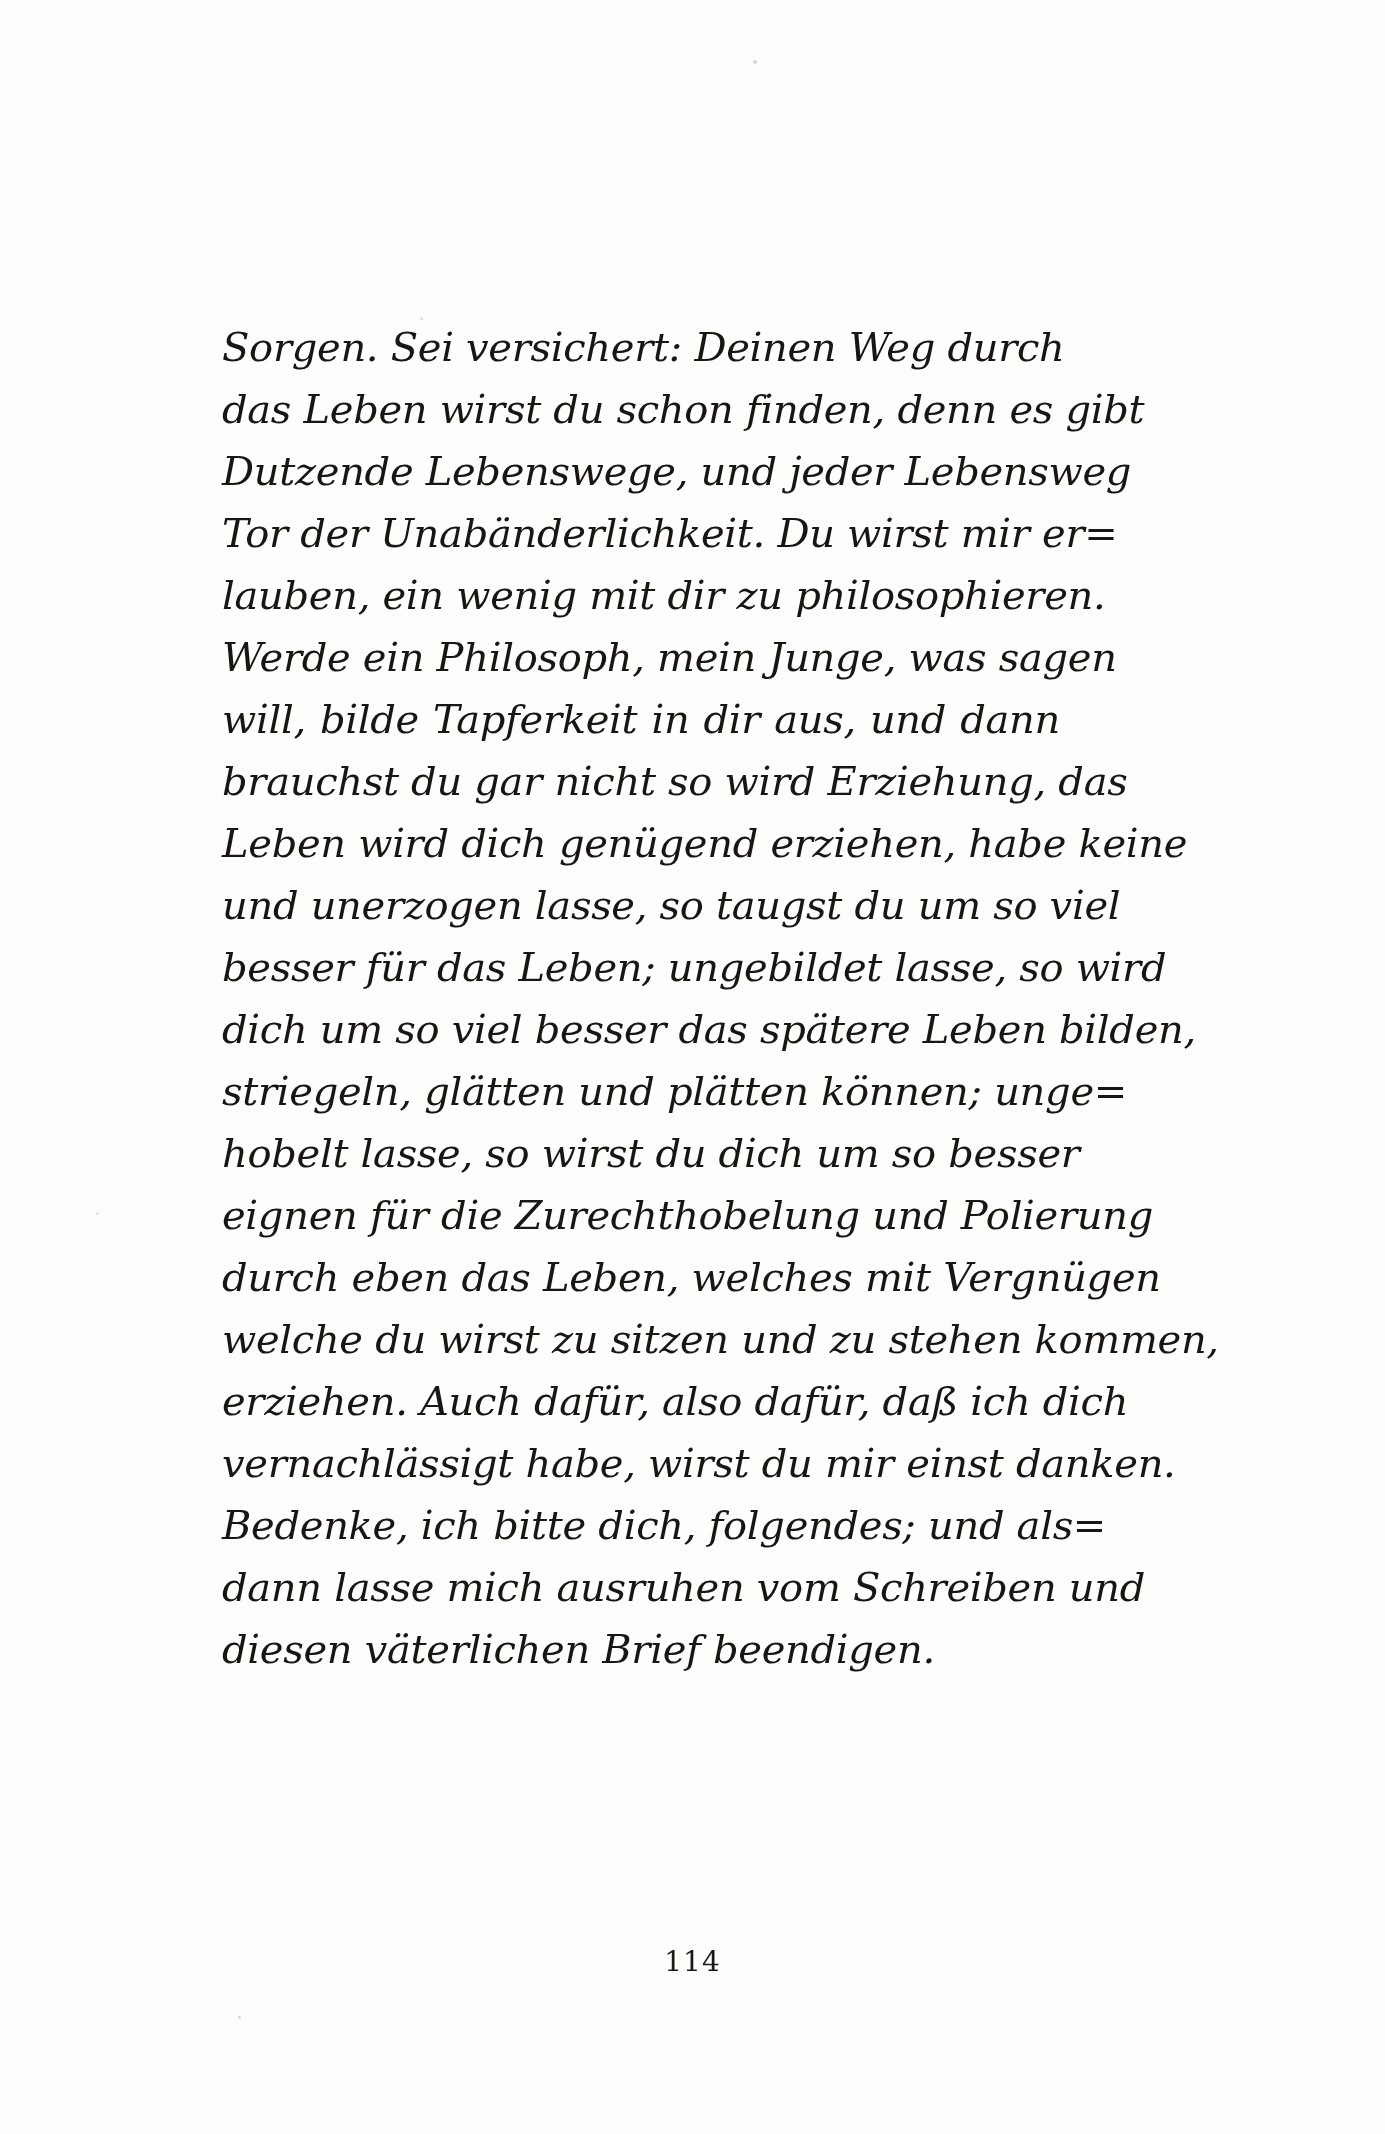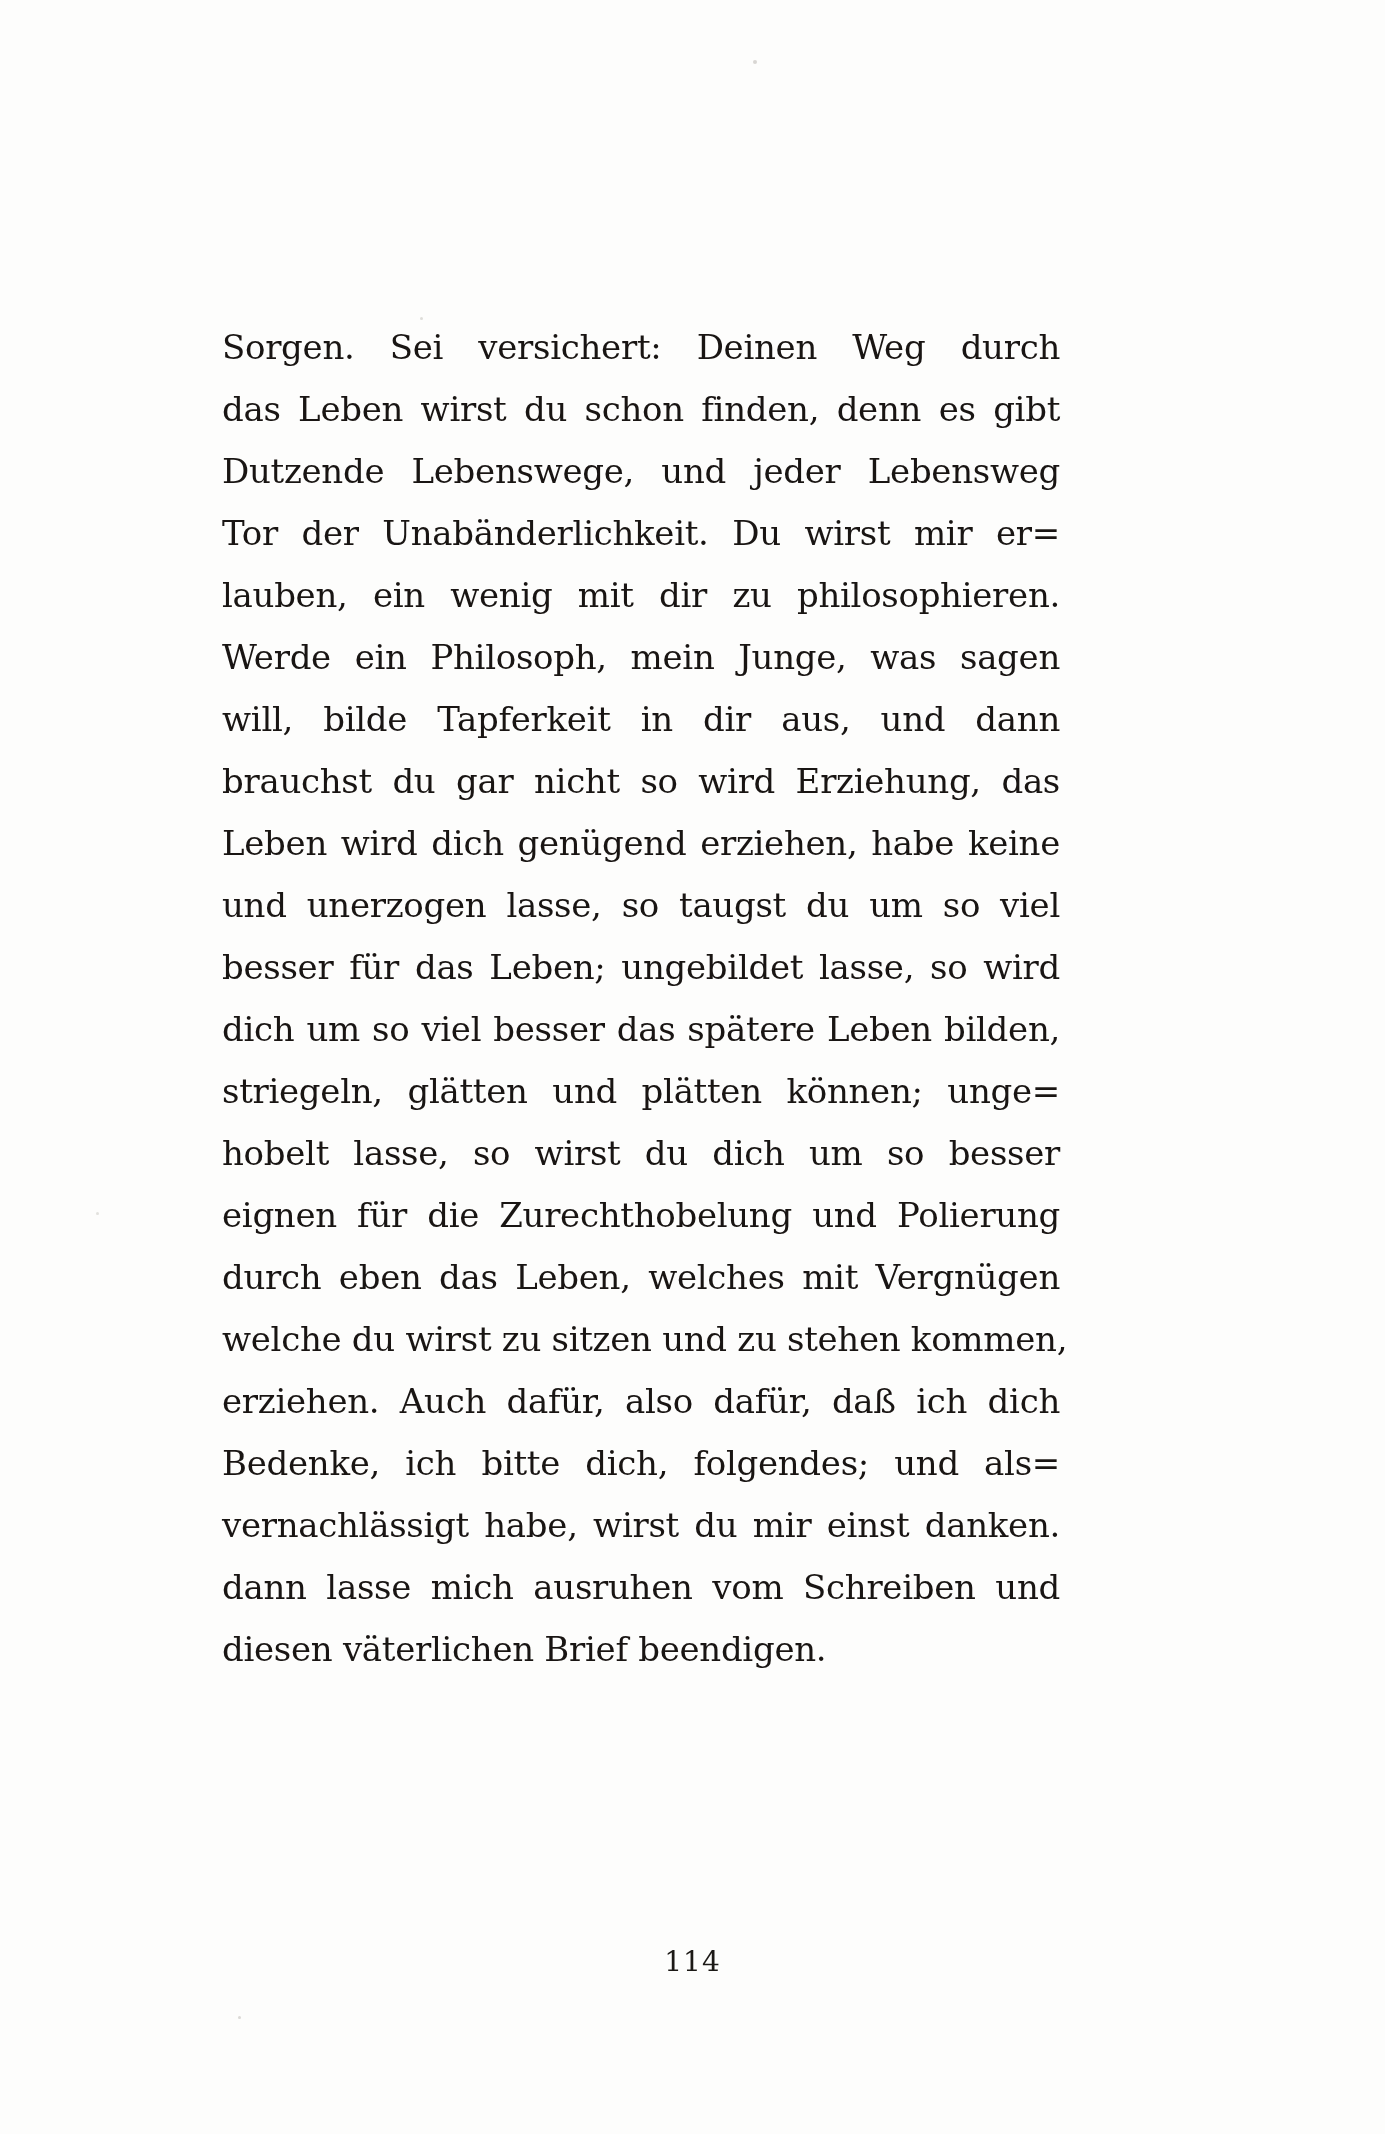--- a/index.html
+++ b/index.html
@@ -16,29 +16,30 @@
     overflow: hidden;
   }
   .text-block {
     position: absolute;
     left: 222px;
     top: 316px;
     width: 838px;
   }
   .text-line {
     font-family: "DejaVu Serif", "Liberation Serif", serif;
-    font-size: 34px;
+    font-size: 40px;
     line-height: 62px;
     color: #191513;
     letter-spacing: -0.3px;
     text-align: justify;
     text-align-last: justify;
     white-space: nowrap;
     
     overflow: visible;
+    font-style: italic;
   }
   .text-line.last-line {
     text-align-last: left;
   }
   .page-number {
     position: absolute;
     left: 0;
     right: 0;
     top: 1938px;
     text-align: center;
@@ -71,22 +72,22 @@
     <div class="text-line">Leben wird dich genügend erziehen, habe keine</div>
     <div class="text-line">und unerzogen lasse, so taugst du um so viel</div>
     <div class="text-line">besser für das Leben; ungebildet lasse, so wird</div>
     <div class="text-line">dich um so viel besser das spätere Leben bilden,</div>
     <div class="text-line">striegeln, glätten und plätten können; unge=</div>
     <div class="text-line">hobelt lasse, so wirst du dich um so besser</div>
     <div class="text-line">eignen für die Zurechthobelung und Polierung</div>
     <div class="text-line">durch eben das Leben, welches mit Vergnügen</div>
     <div class="text-line">welche du wirst zu sitzen und zu stehen kommen,</div>
     <div class="text-line">erziehen. Auch dafür, also dafür, daß ich dich</div>
+    <div class="text-line">vernachlässigt habe, wirst du mir einst danken.</div>
     <div class="text-line">Bedenke, ich bitte dich, folgendes; und als=</div>
-    <div class="text-line">vernachlässigt habe, wirst du mir einst danken.</div>
     <div class="text-line">dann lasse mich ausruhen vom Schreiben und</div>
     <div class="text-line last-line">diesen väterlichen Brief beendigen.</div>
   </div>
 
   <div class="page-number">114</div>
 
   <div class="speck" style="left:753px; top:60px; width:4px; height:4px; opacity:.55;"></div>
   <div class="speck" style="left:420px; top:317px; width:3px; height:3px; opacity:.45;"></div>
   <div class="speck" style="left:96px; top:1212px; width:3px; height:3px; opacity:.4;"></div>
   <div class="speck" style="left:238px; top:2016px; width:3px; height:3px; opacity:.5;"></div>

